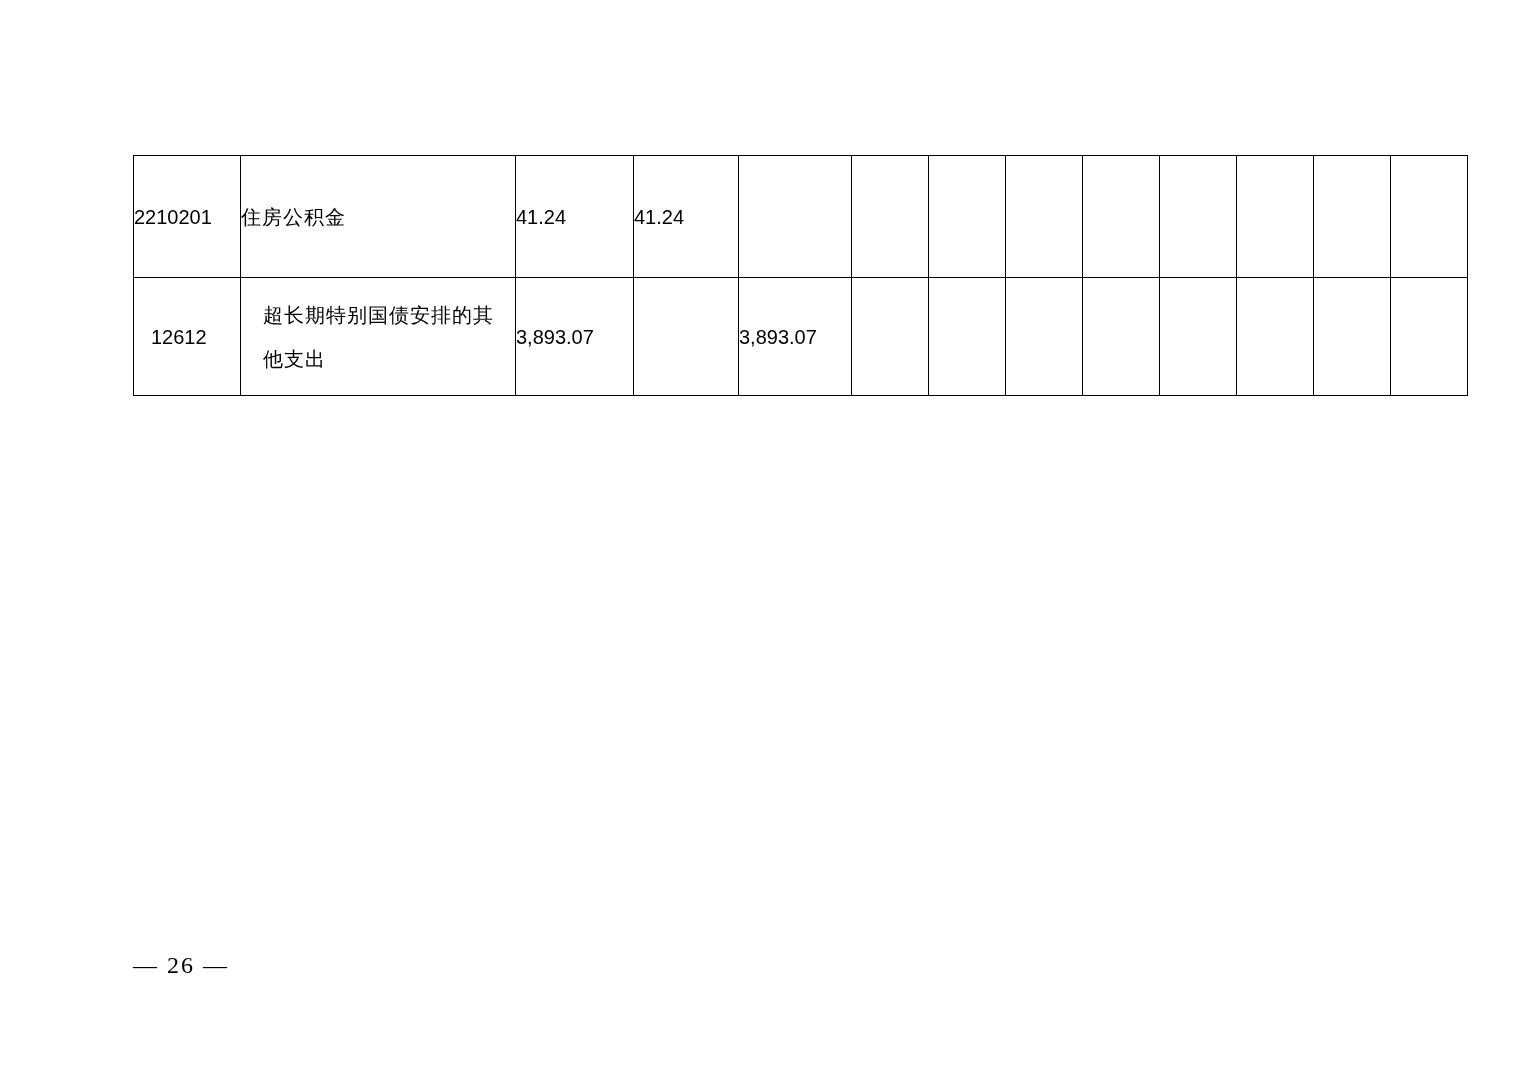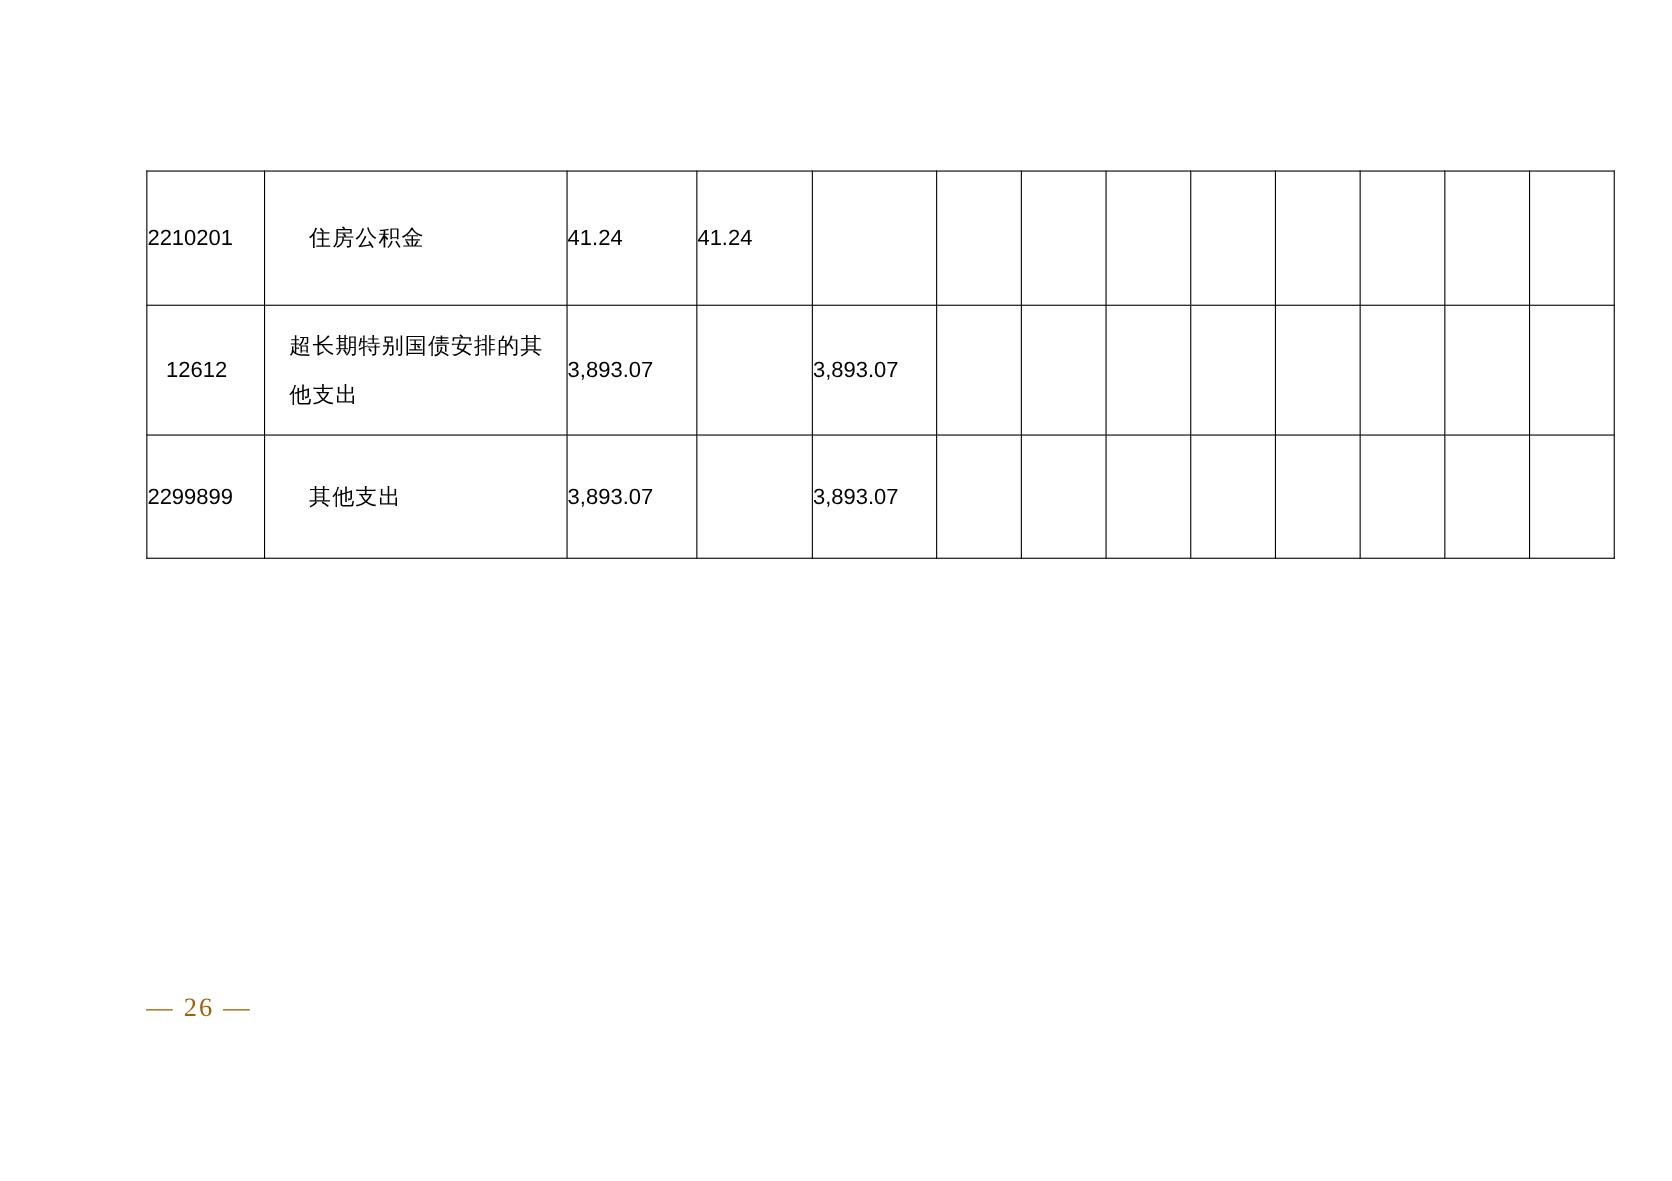--- a/index.html
+++ b/index.html
@@ -68,21 +68,20 @@
 
   .cell-name {
     font-family: "Liberation Serif", "DejaVu Serif", serif;
     font-size: 21px;
     letter-spacing: 1px;
     padding-left: 14px;
     vertical-align: middle;
   }
   .cell-name.center {
     text-align: left;
-    padding-left: 40px;
   }
   .cell-name.wrap {
     padding-left: 22px;
     padding-right: 6px;
     line-height: 44px;
   }
 
   .cell-amount {
     font-family: Liberation Sans, sans-serif;
     font-size: 21px;
@@ -92,25 +91,25 @@
   }
 
   .r1 { height: 122px; }
   .r2 { height: 56px; }
   .r3 { height: 118px; }
   .r4 { height: 112px; }
 
   .page-number {
     position: absolute;
     left: 133px;
-    top: 904px;
+    top: 952px;
     font-family: "Liberation Serif", "DejaVu Serif", serif;
     font-size: 24px;
     letter-spacing: 2px;
-    color: #a16207;
+    color: #000000;
   }
 </style>
 </head>
 <body>
 
 <div class="page">
 
   <table class="budget-table">
     <colgroup>
       <col class="col-code">
@@ -151,33 +150,18 @@
         <td class="cell-amount">3,893.07</td>
         <td class="cell-amount"></td>
         <td class="cell-amount"></td>
         <td class="cell-amount"></td>
         <td class="cell-amount"></td>
         <td class="cell-amount"></td>
         <td class="cell-amount"></td>
         <td class="cell-amount"></td>
         <td class="cell-amount"></td>
       </tr>
-      <tr class="r4">
-        <td class="cell-code">2299899</td>
-        <td class="cell-name center">其他支出</td>
-        <td class="cell-amount">3,893.07</td>
-        <td class="cell-amount"></td>
-        <td class="cell-amount">3,893.07</td>
-        <td class="cell-amount"></td>
-        <td class="cell-amount"></td>
-        <td class="cell-amount"></td>
-        <td class="cell-amount"></td>
-        <td class="cell-amount"></td>
-        <td class="cell-amount"></td>
-        <td class="cell-amount"></td>
-        <td class="cell-amount"></td>
-      </tr>
     </tbody>
   </table>
 
   <div class="page-number">— 26 —</div>
 
 </div>
 
 </body></html>

